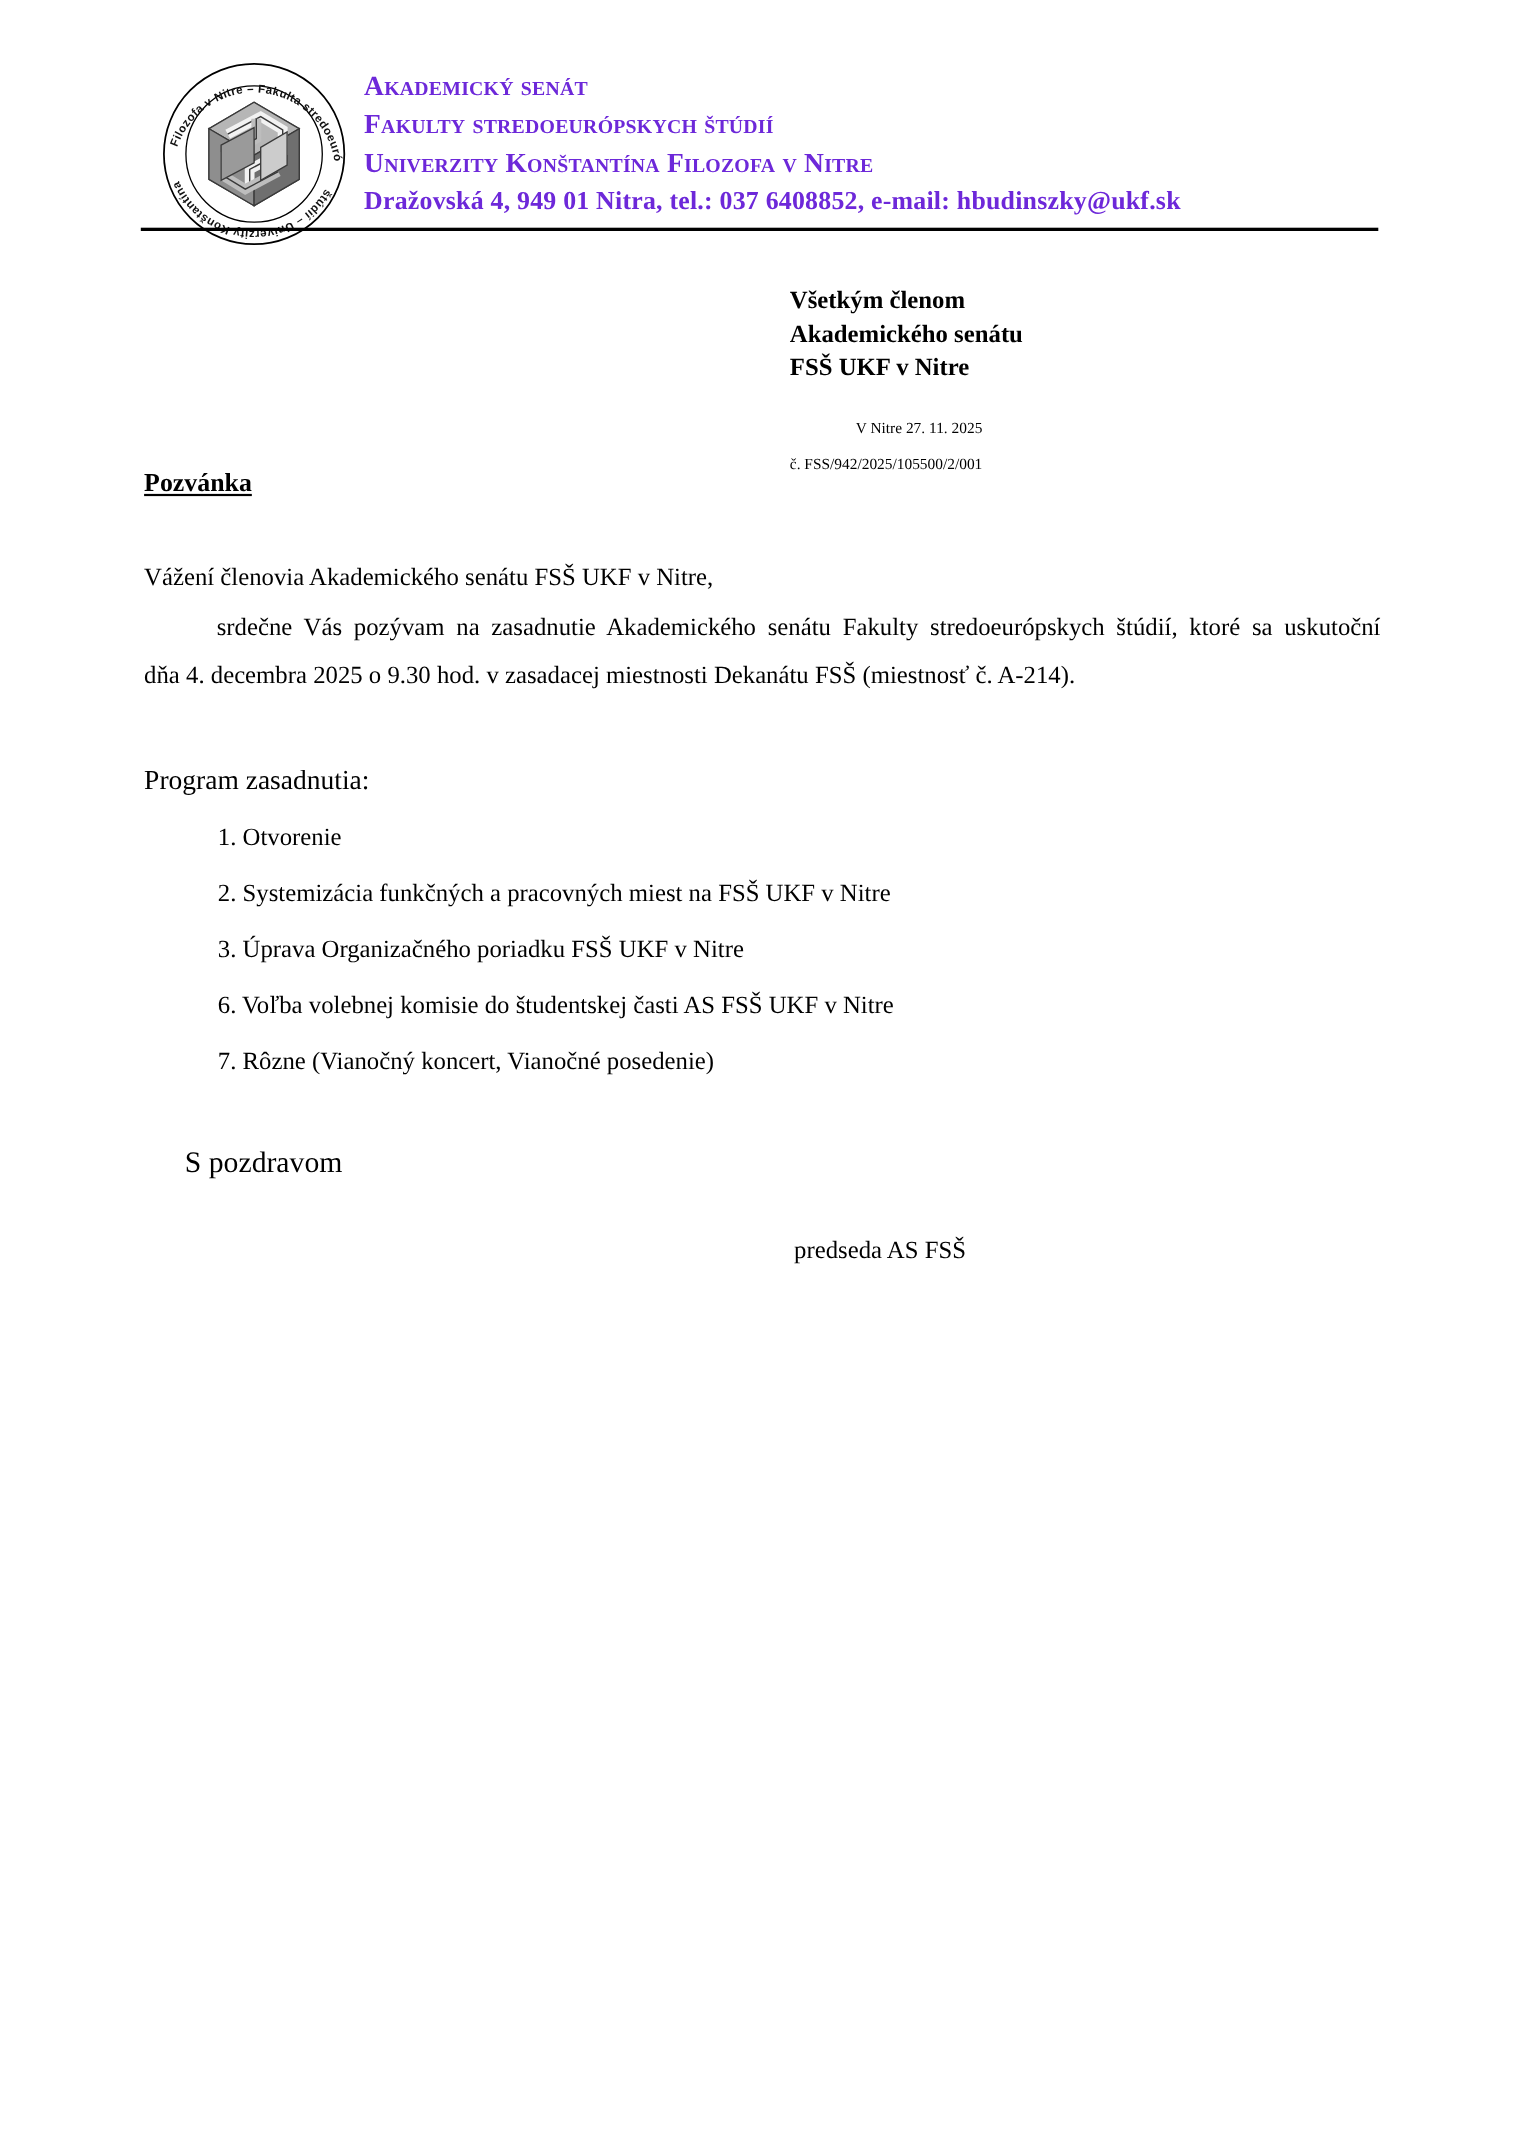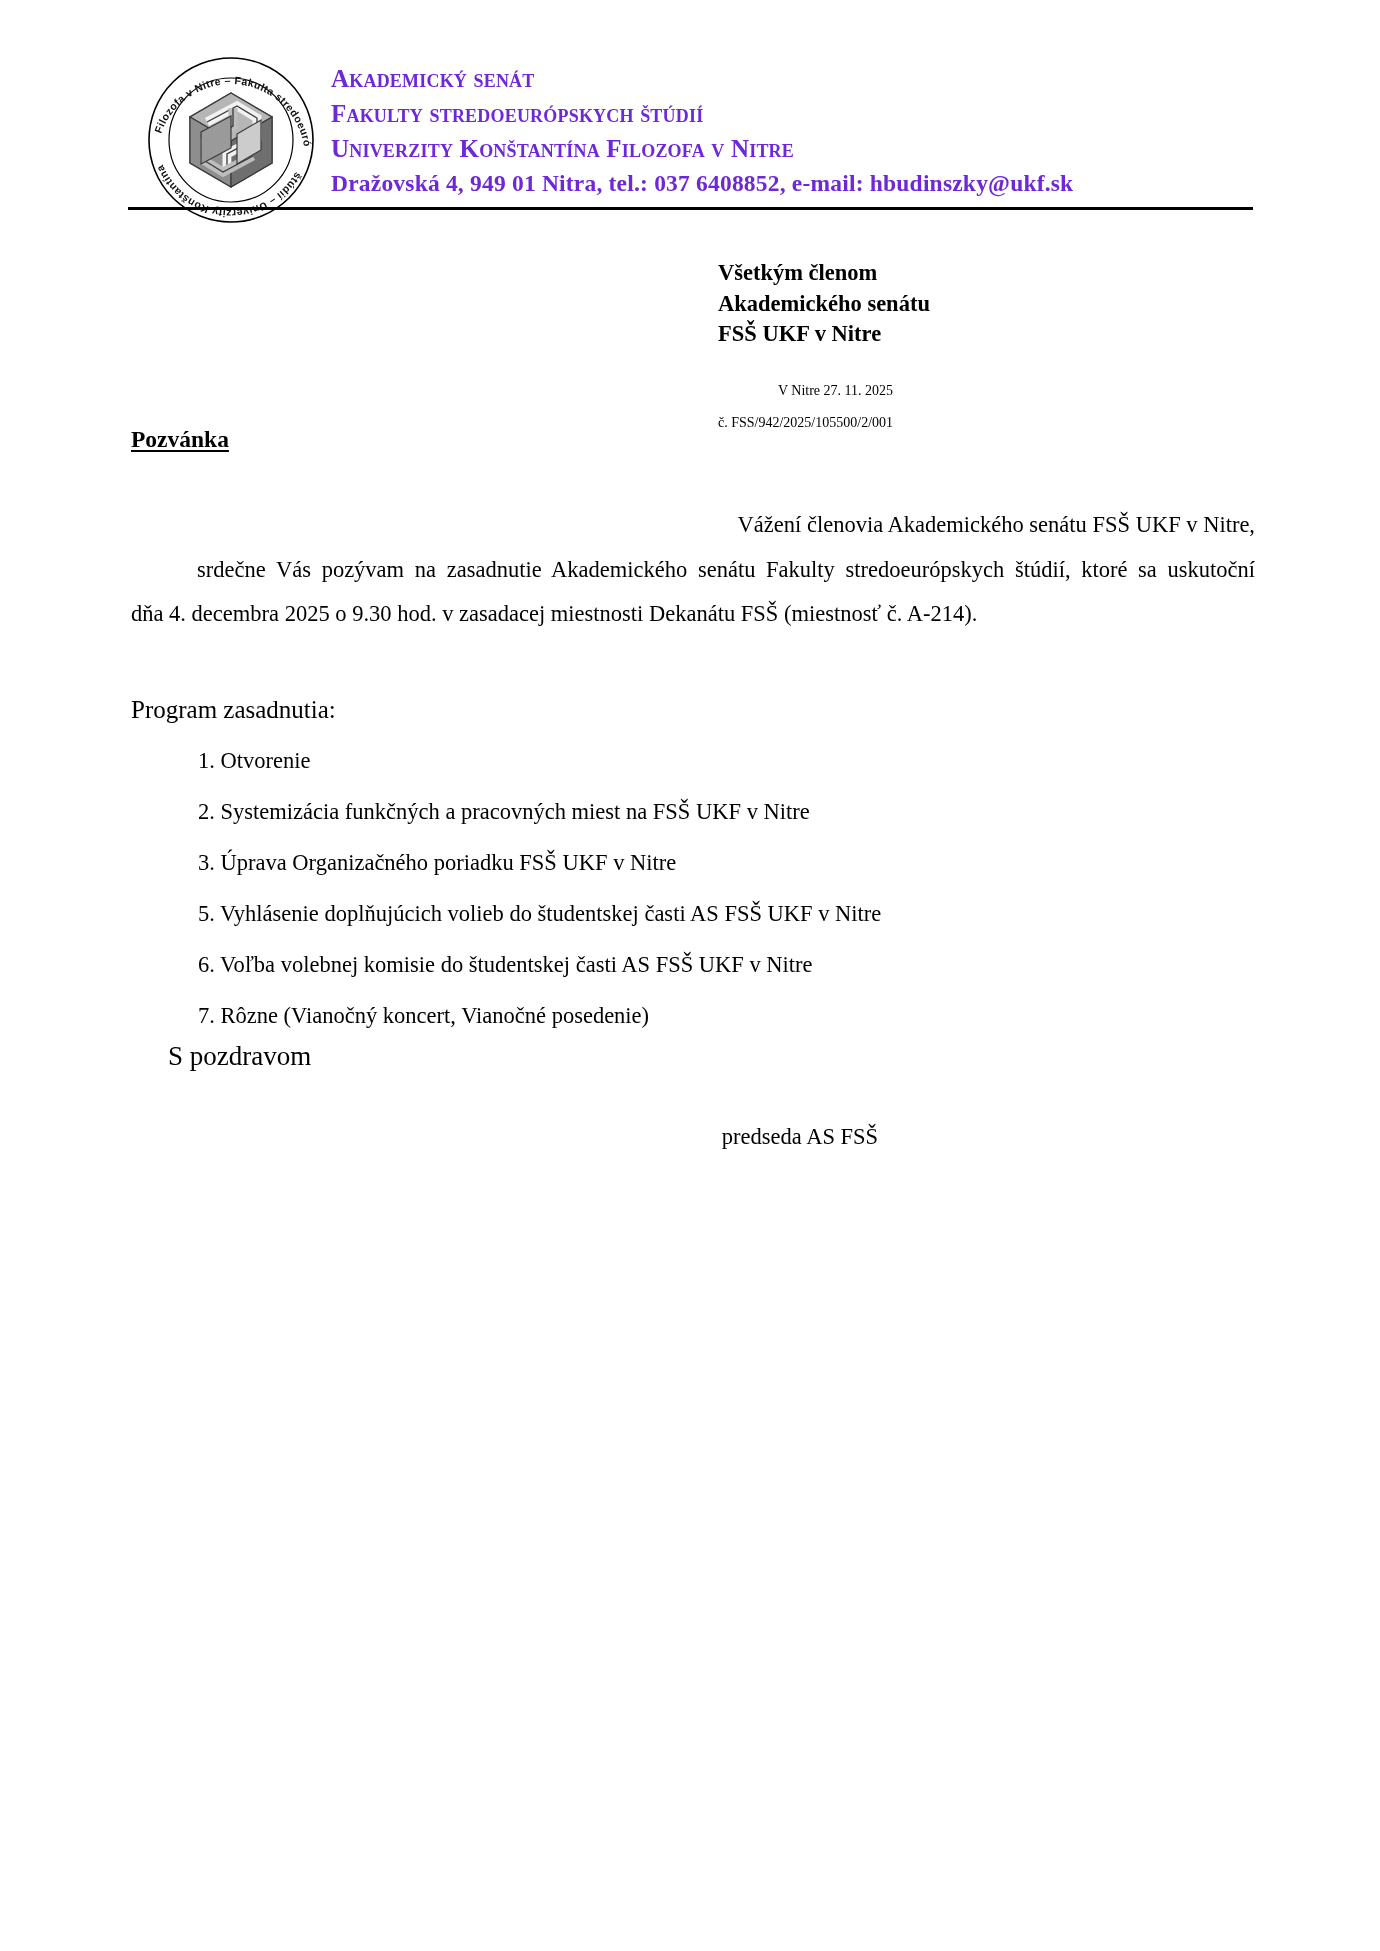--- a/index.html
+++ b/index.html
@@ -114,21 +114,20 @@
     position: absolute;
     left: 131px;
     top: 503px;
     width: 1124px;
     font-size: 22.5px;
     line-height: 44px;
   }
 
   .greeting {
     margin: 0 0 1px 0;
-    text-align: right;
   }
 
   .para {
     margin: 0;
     text-align: justify;
     text-indent: 66px;
     hyphens: none;
   }
   .para b { font-weight: normal; }
   .nowrapseg { white-space: nowrap; }
@@ -242,21 +241,20 @@
     <p class="greeting">Vážení členovia Akademického senátu FSŠ UKF v Nitre,</p>
     <p class="para"><span>srdečne Vás pozývam na zasadnutie Akademického senátu Fakulty stredoeurópskych štúdií, ktoré sa uskutoční </span><b class="nowrapseg">dňa 4. decembra 2025 o 9.30 hod.</b><span> v zasadacej miestnosti Dekanátu FSŠ (miestnosť č. A-214).</span></p>
   </div>
 
   <div class="agenda-title">Program zasadnutia:</div>
 
   <ul class="agenda">
     <li>1. Otvorenie</li>
     <li>2. Systemizácia funkčných a pracovných miest na FSŠ UKF v Nitre</li>
     <li>3. Úprava Organizačného poriadku FSŠ UKF v Nitre</li>
-    <li>5. Vyhlásenie doplňujúcich volieb do študentskej časti AS FSŠ UKF v Nitre</li>
     <li>6. Voľba volebnej komisie do študentskej časti AS FSŠ UKF v Nitre</li>
     <li>7. Rôzne (Vianočný koncert, Vianočné posedenie)</li>
   </ul>
 
   <div class="regards">S pozdravom</div>
 
   <div class="signature">
     <div>predseda AS FSŠ</div>
   </div>
 

